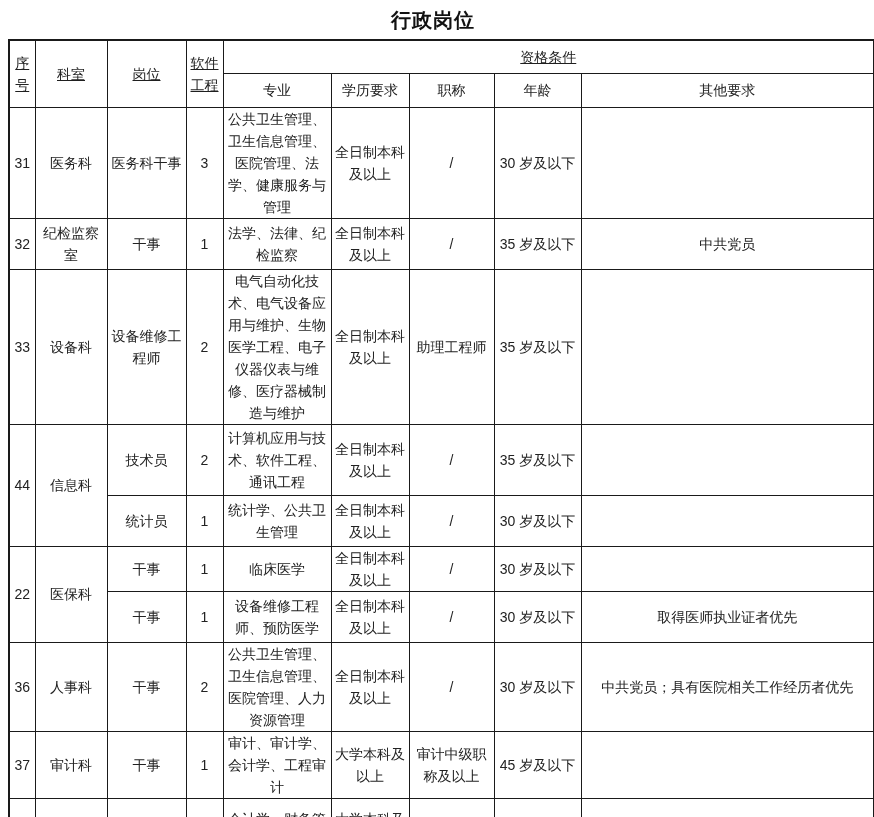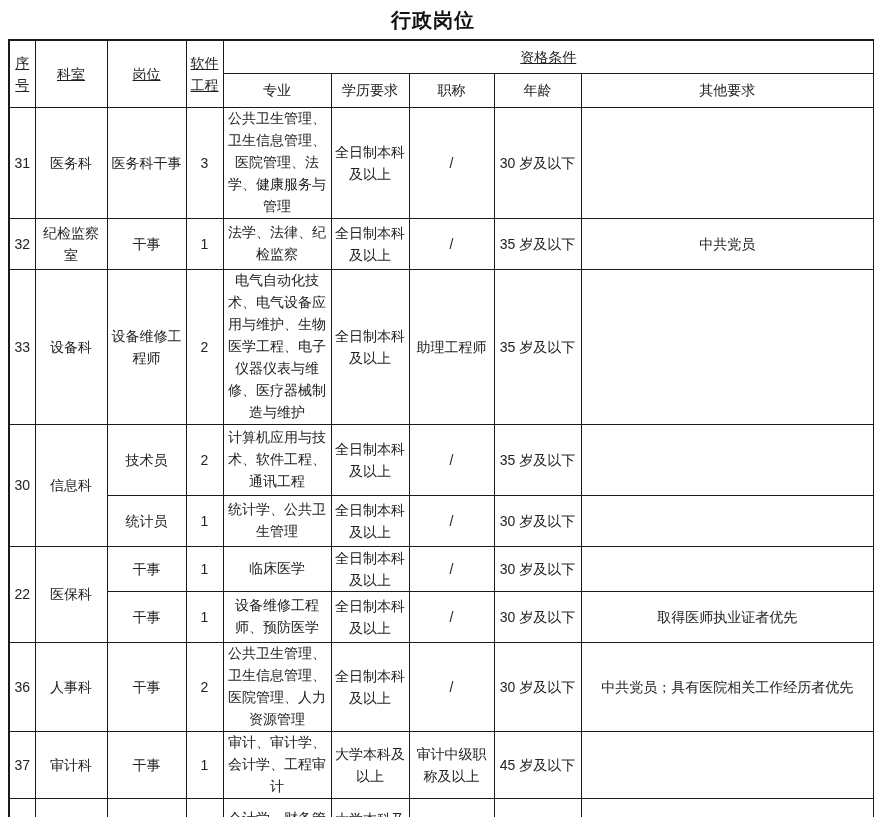--- a/index.html
+++ b/index.html
@@ -32,21 +32,21 @@
     border: 1px solid #1a1a1a;
     text-align: center;
     vertical-align: middle;
     font-size: 14px;
     font-weight: normal;
     line-height: 22px;
     padding: 0 1px;
     overflow: hidden;
     color: #222;
   }
-  td.cell-major { font-size: 13px; font-family: Liberation Serif, serif; }
+  td.cell-major { font-size: 13px; }
   tr.hrow1 { height: 33px; text-decoration: underline; }
   tr.hrow2 { height: 34px; }
 </style>
 </head>
 <body>
 
 <div class="page-title">行政岗位</div>
 
 <table class="positions">
   <colgroup>
@@ -104,21 +104,21 @@
       <td>设备科</td>
       <td>设备维修工程师</td>
       <td>2</td>
       <td class="cell-major">电气自动化技术、电气设备应用与维护、生物医学工程、电子仪器仪表与维修、医疗器械制造与维护</td>
       <td>全日制本科及以上</td>
       <td>助理工程师</td>
       <td>35 岁及以下</td>
       <td></td>
     </tr>
     <tr style="height:71px">
-      <td rowspan="2">30</td>
+      <td rowspan="2">44</td>
       <td rowspan="2">信息科</td>
       <td>技术员</td>
       <td>2</td>
       <td class="cell-major">计算机应用与技术、软件工程、通讯工程</td>
       <td>全日制本科及以上</td>
       <td>/</td>
       <td>35 岁及以下</td>
       <td></td>
     </tr>
     <tr style="height:51px">

